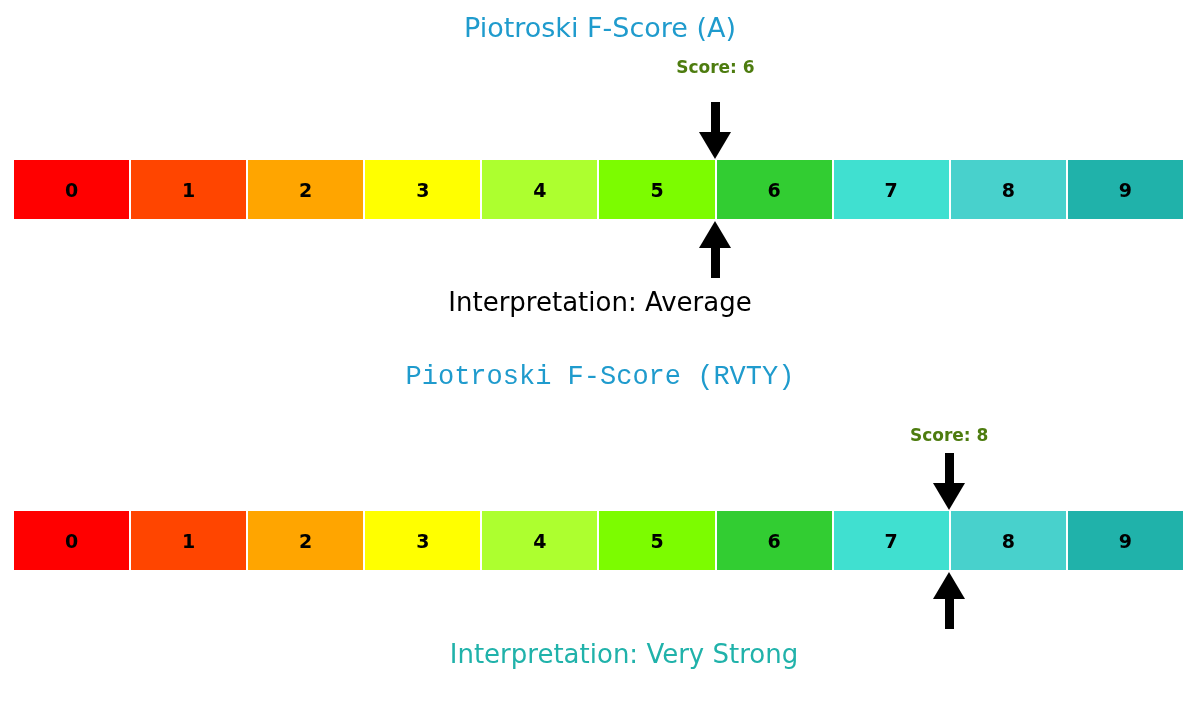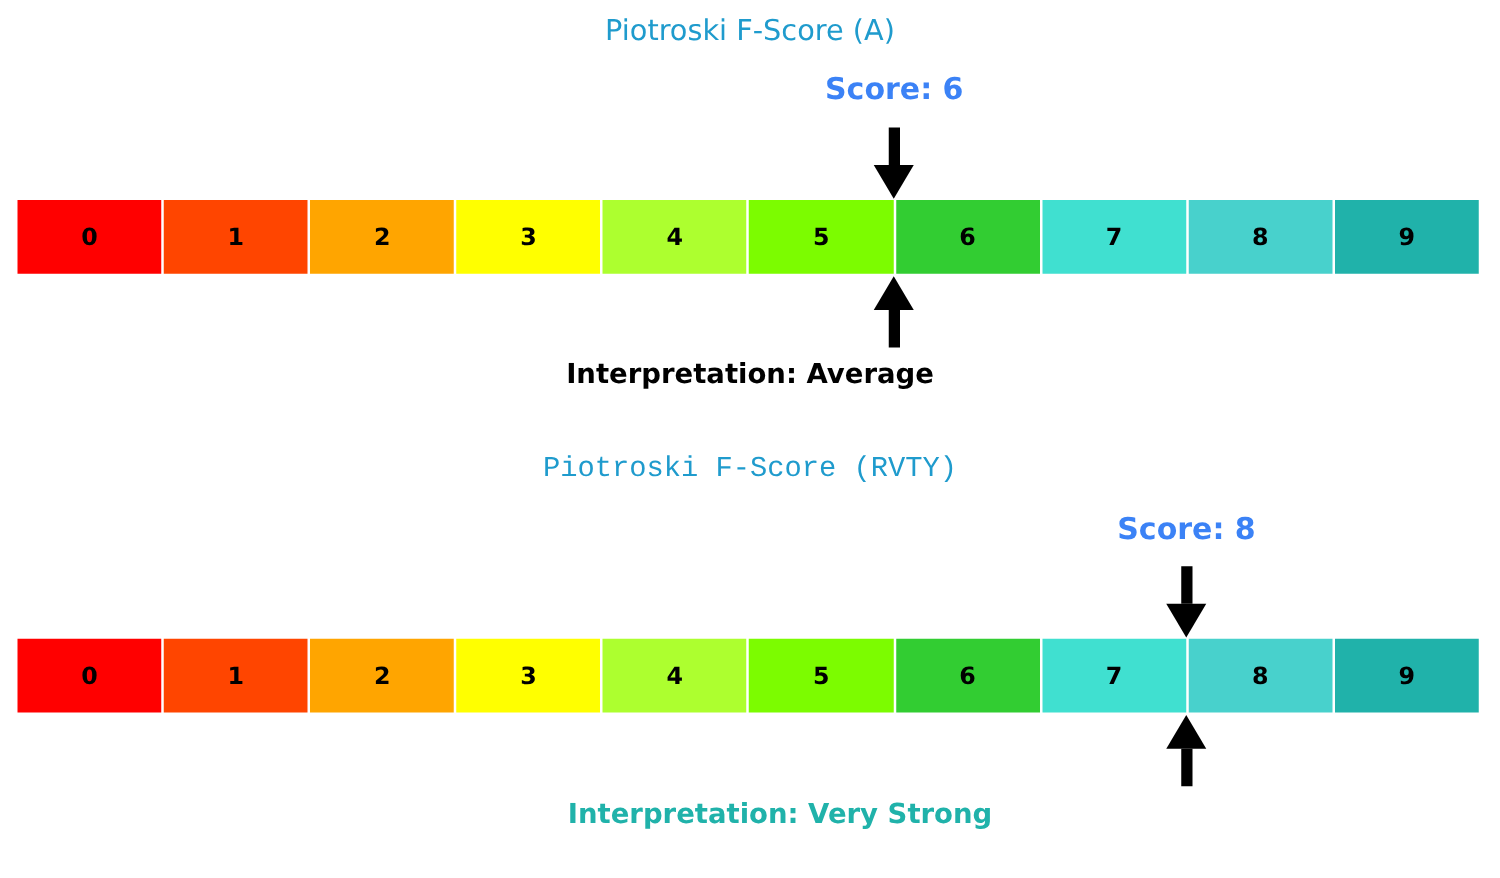--- a/index.html
+++ b/index.html
@@ -6,26 +6,26 @@
   .canvas{
     position:relative;
     width:1200px;height:702px;
     background:#ffffff;
     font-family:"DejaVu Sans","Liberation Sans",sans-serif;
     overflow:hidden;
   }
   .chart-title{
     position:absolute;left:0;width:100%;
     text-align:center;
-    font-size:23px;font-weight:400;
+    font-size:27px;font-weight:400;
     white-space:nowrap;
   }
   .score-label{
     position:absolute;transform:translateX(-50%);
-    font-size:24px;font-weight:bold;color:#3b82f6;
+    font-size:17px;font-weight:bold;color:#4d7c0f;
     white-space:nowrap;
   }
   .arrow-col{
     position:absolute;transform:translateX(-50%);
     width:34px;
     display:flex;flex-direction:column;align-items:center;
   }
   .arrow-shaft{width:9px;height:30px;background:#000;}
   .arrow-head-down{
     width:0;height:0;
@@ -44,21 +44,21 @@
     display:flex;gap:2px;background:#ffffff;
   }
   .cell{
     flex:1;
     display:flex;align-items:center;justify-content:center;
     font-size:19px;font-weight:bold;color:#000;
   }
   .interpretation{
     position:absolute;left:0;width:100%;
     text-align:center;
-    font-size:22px;font-weight:bold;
+    font-size:26px;font-weight:normal;
     white-space:nowrap;
   }
 </style>
 </head>
 <body>
 
 <div class="canvas">
 
   <section>
     <div class="chart-title" style="top: 12px; color: rgb(31, 155, 205);">Piotroski F-Score (A)</div>
@@ -107,21 +107,21 @@
       <div class="arrow-head-up"></div>
       <div class="arrow-shaft"></div>
     </div>
 
     <div class="interpretation" style="top: 287px; color: rgb(0, 0, 0);">Interpretation: Average</div>
   </section>
 
   <section>
     <div class="chart-title" style="top: 362px; color: rgb(31, 155, 205); font-family: Liberation Mono, monospace;">Piotroski F-Score (RVTY)</div>
 
-    <div class="score-label" style="top: 409px; left: 949.2px;">Score: 8</div>
+    <div class="score-label" style="top: 425px; left: 949.2px;">Score: 8</div>
 
     <div class="arrow-col" style="top: 453px; left: 949.2px;">
       <div class="arrow-shaft"></div>
       <div class="arrow-head-down"></div>
     </div>
 
     <div class="score-bar" style="top:511px;">
         <div class="cell" style="background: rgb(255, 0, 0);">
           <span>0</span>
         </div>

